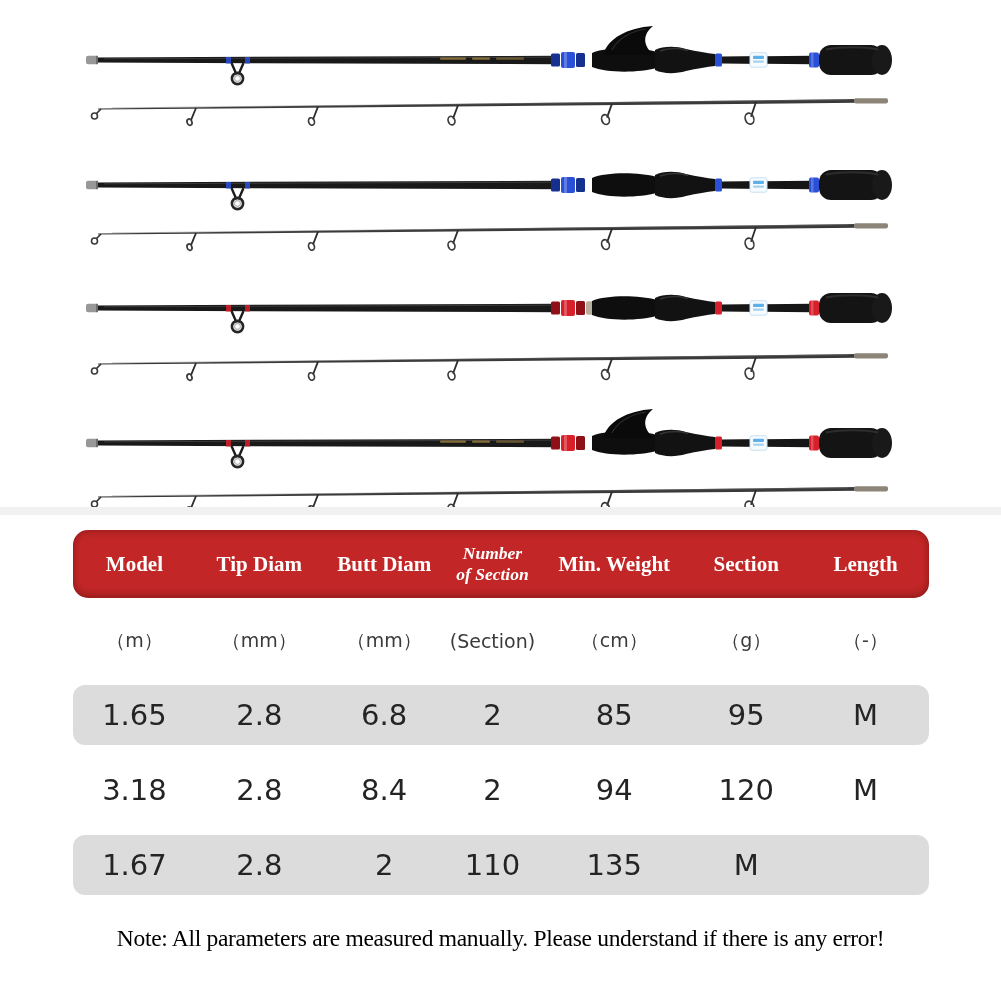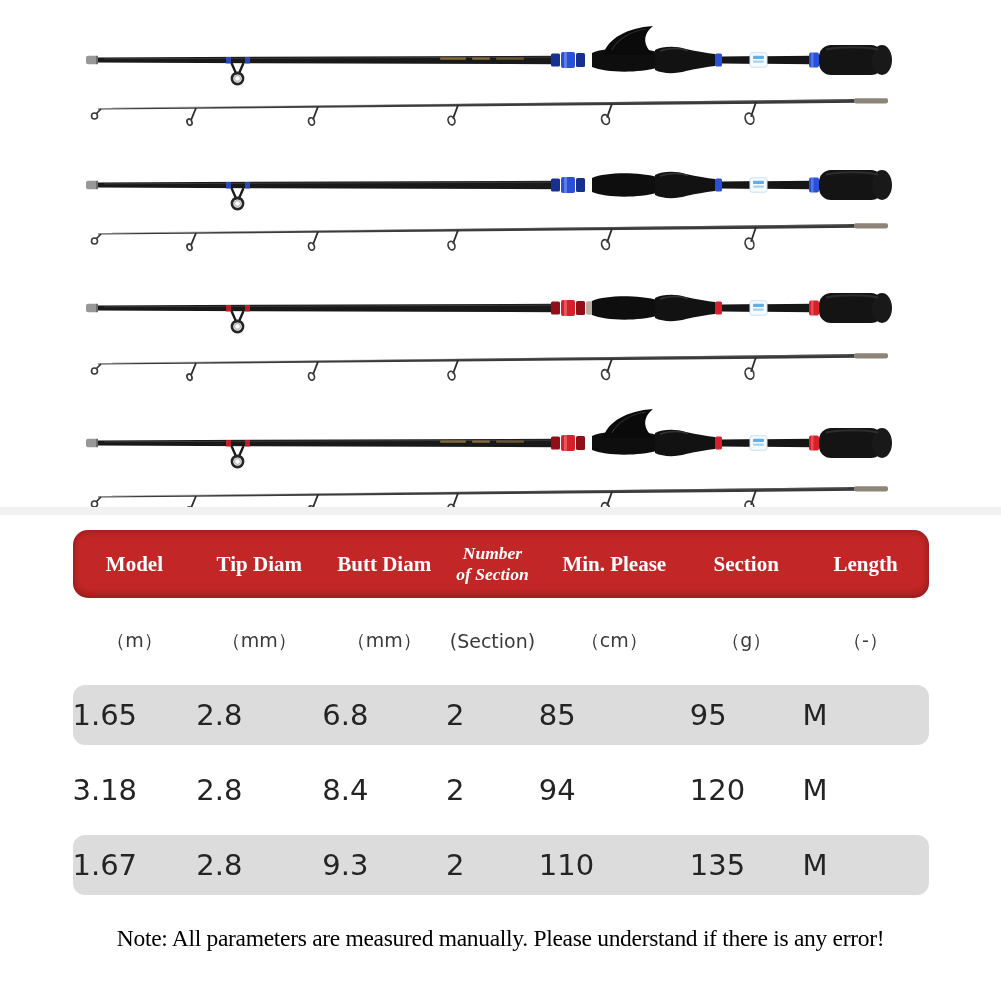--- a/index.html
+++ b/index.html
@@ -23,21 +23,21 @@
     text-align:center;font-family:"Liberation Serif",serif;font-weight:700;
     font-size:21px;white-space:pre-line;line-height:1.18;
   }
   .th--wrap{font-size:17.5px;font-style:italic;}
   .units{margin-top:26px;height:34px;}
   .unit{text-align:center;font-size:19px;color:var(--unit-text);}
   .rows{margin-top:27px;}
   .trow{height:60px;}
   .trow + .trow{margin-top:15px;}
   .trow.alt{background:var(--alt-row-bg);border-radius:12px;}
-  .cell{font-size:29px;color:var(--cell-text);}
+  .cell{text-align:center;font-size:29px;color:var(--cell-text);}
   .note{
     margin-top:30px;width:100%;text-align:center;white-space:nowrap;
     font-family:"Liberation Serif",serif;font-weight:400;font-size:23.5px;
     letter-spacing:-0.3px;color:var(--note-color);
   }
 </style>
 </head>
 <body style="--header-bg: #c22626; --header-text: #ffffff; --alt-row-bg: #dcdcdc; --cell-text: #242424; --unit-text: #3a3a3a; --note-color: #000000;">
 
 <div class="photos">
@@ -227,21 +227,21 @@
   <div class="seam"></div>
 </div>
 
 <div class="spec">
   <div class="thead grid7">
     <div class="th">Model</div>
     <div class="th">Tip Diam</div>
     <div class="th">Butt Diam</div>
     <div class="th th--wrap">Number
 of Section</div>
-    <div class="th">Min. Please</div>
+    <div class="th">Min. Weight</div>
     <div class="th">Section</div>
     <div class="th">Length</div>
   </div>
 
   <div class="units grid7">
     <div class="unit">（m）</div>
     <div class="unit">（mm）</div>
     <div class="unit">（mm）</div>
     <div class="unit">(Section)</div>
     <div class="unit">（cm）</div>
@@ -264,21 +264,20 @@
       <div class="cell">2.8</div>
       <div class="cell">8.4</div>
       <div class="cell">2</div>
       <div class="cell">94</div>
       <div class="cell">120</div>
       <div class="cell">M</div>
     </div>
     <div class="trow alt grid7">
       <div class="cell">1.67</div>
       <div class="cell">2.8</div>
-      <div class="cell">9.3</div>
       <div class="cell">2</div>
       <div class="cell">110</div>
       <div class="cell">135</div>
       <div class="cell">M</div>
     </div>
   </div>
 </div>
 
 <div class="note">Note: All parameters are measured manually. Please understand if there is any error!</div>
 

